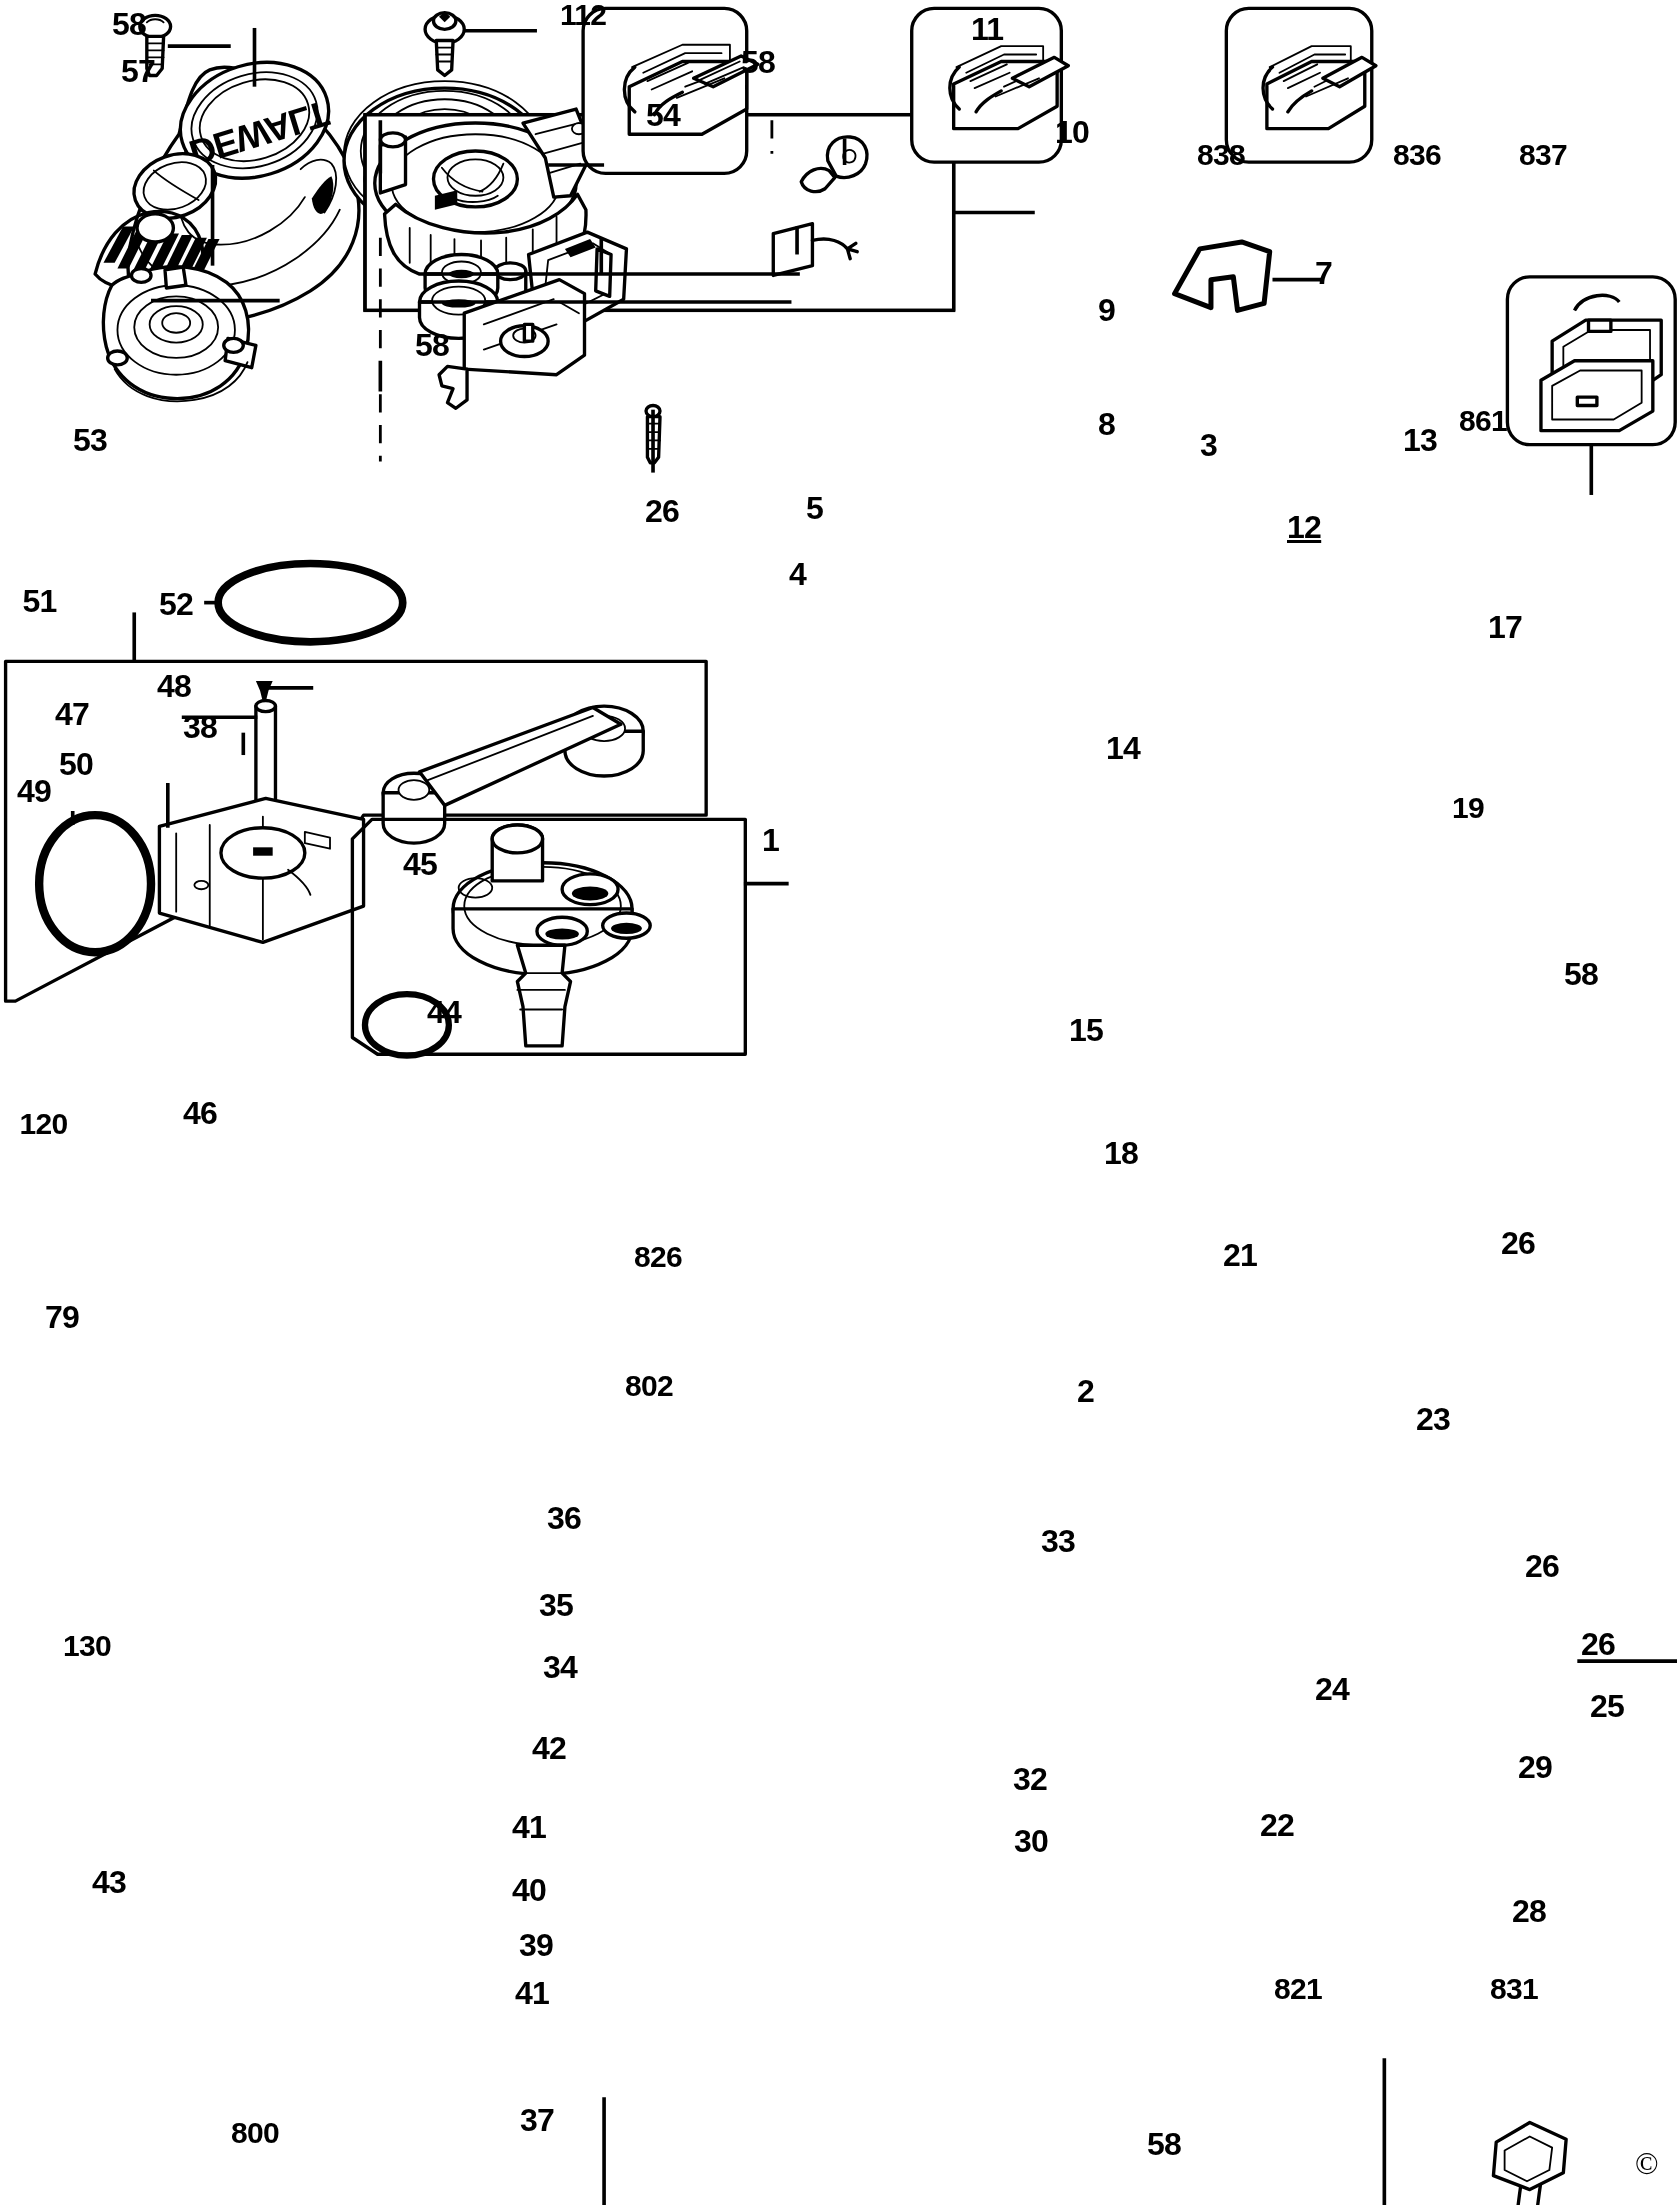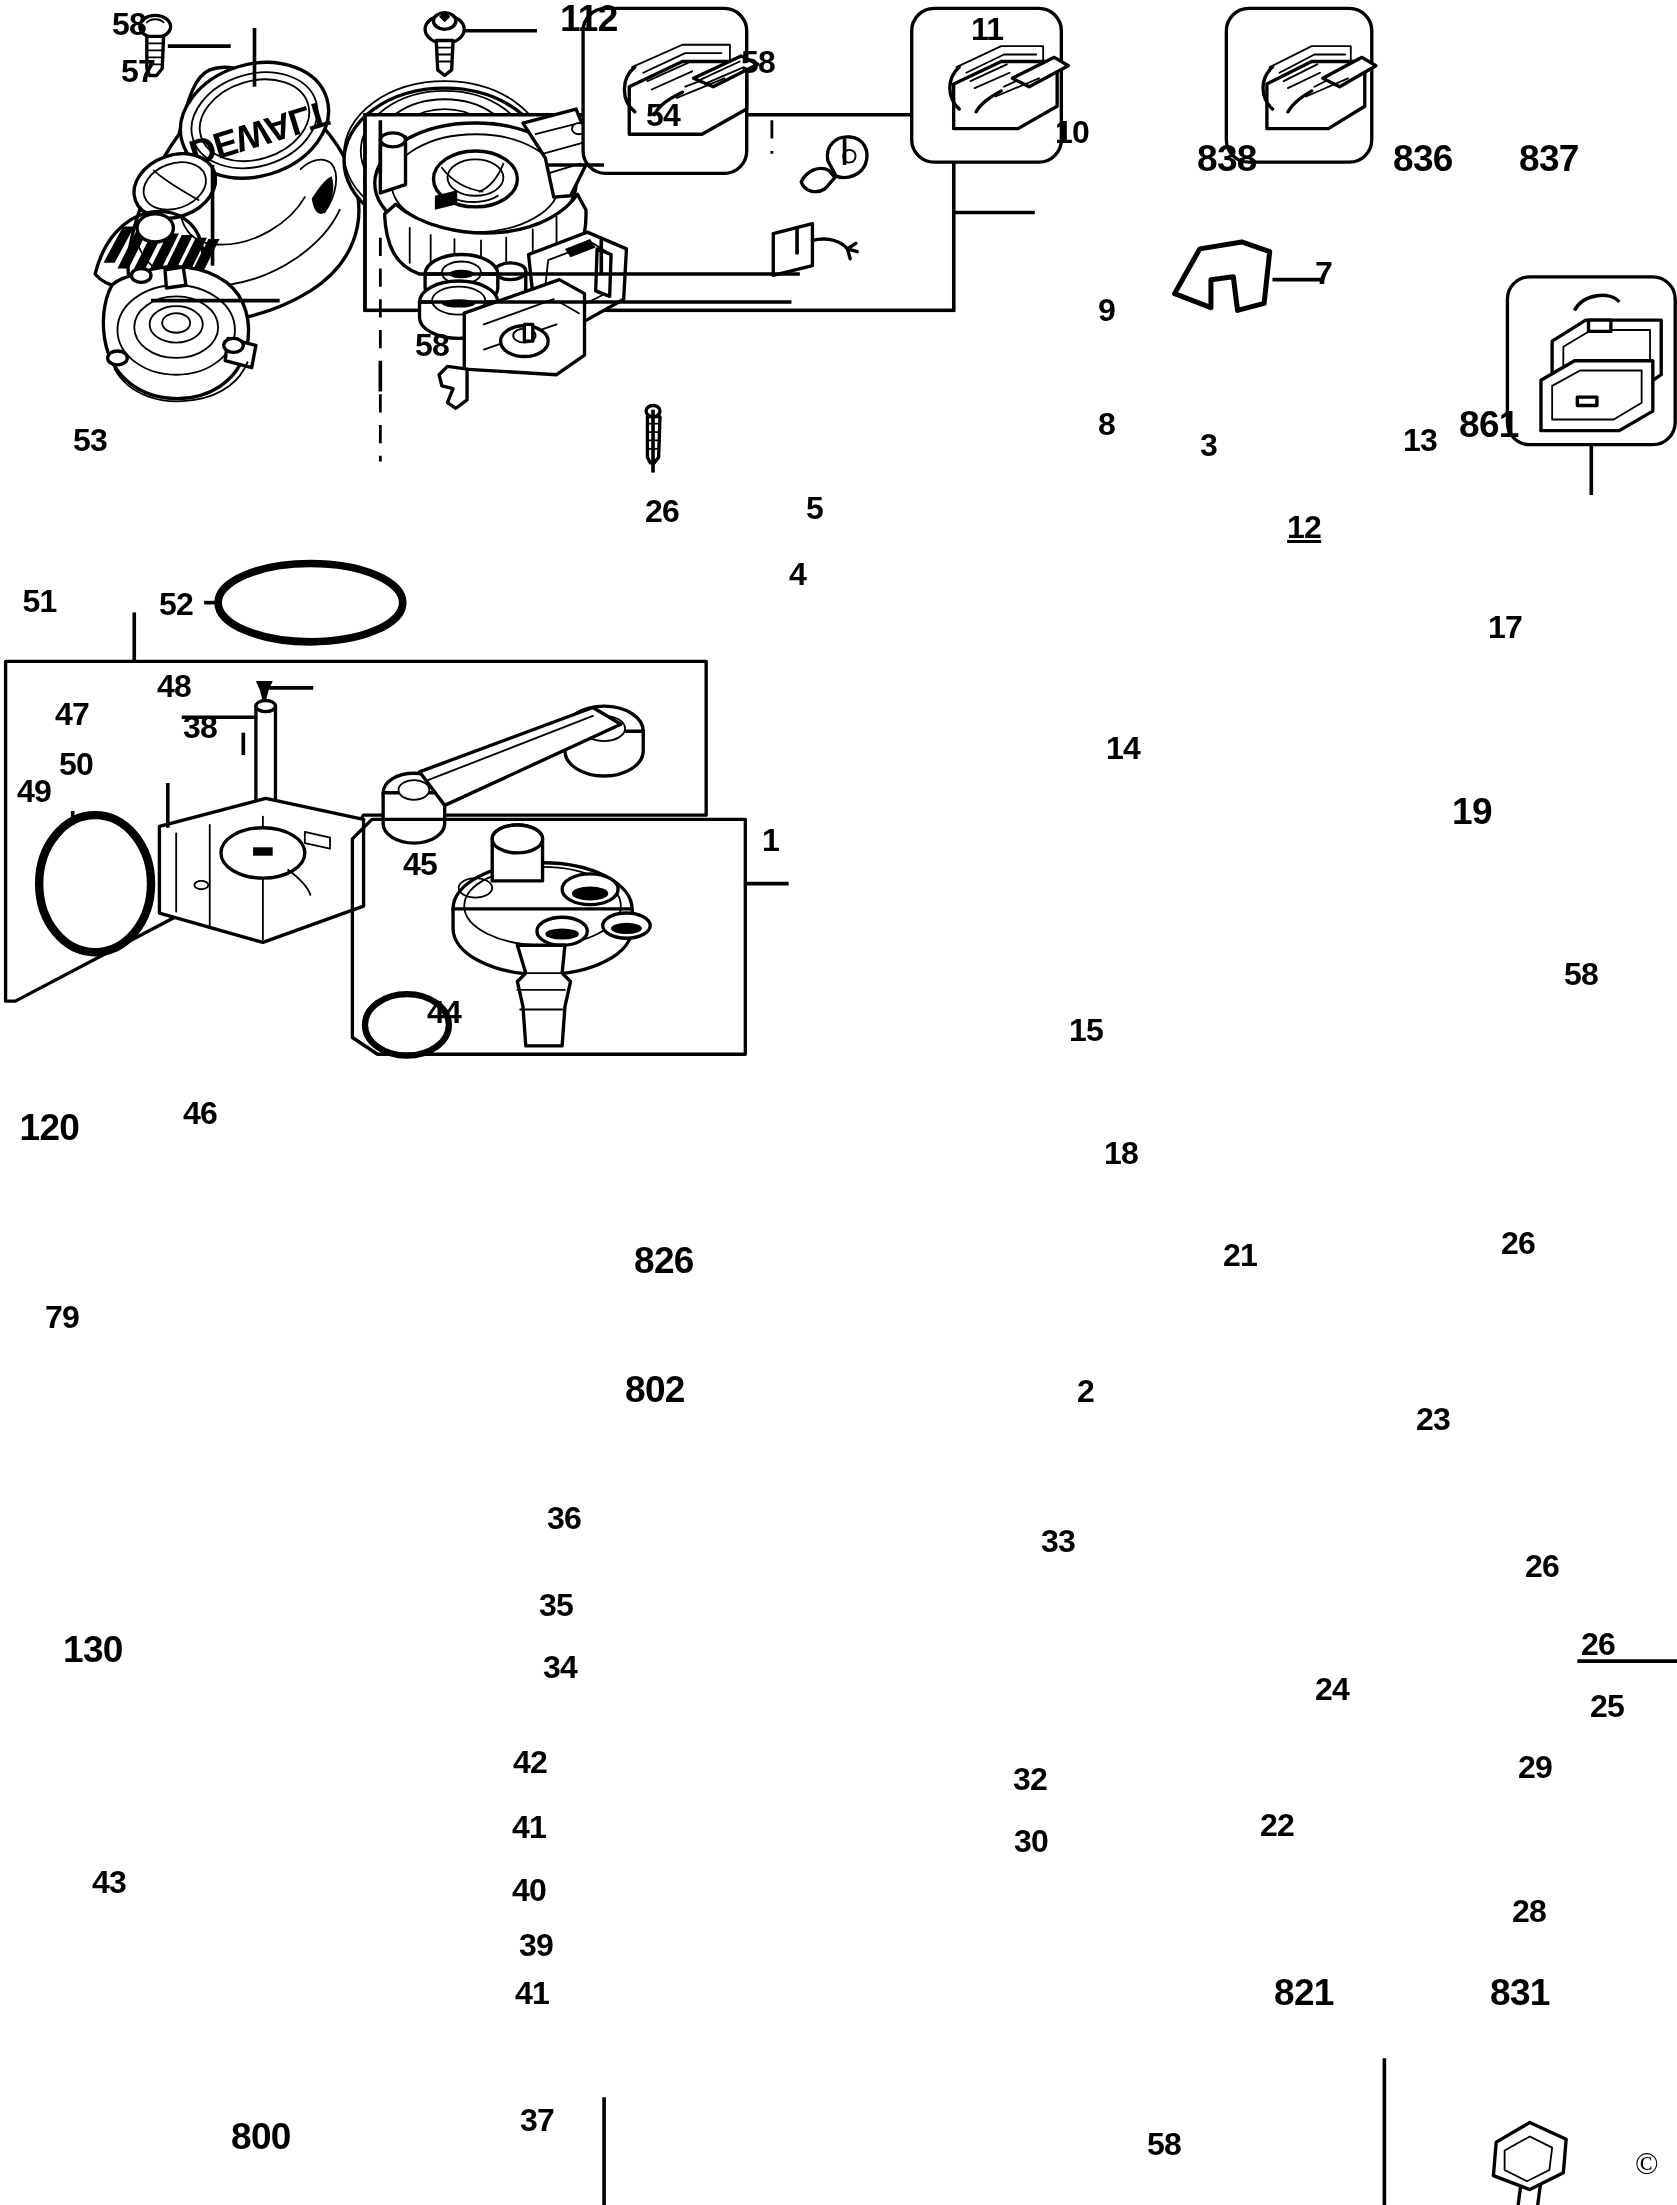--- a/index.html
+++ b/index.html
@@ -16,21 +16,21 @@
     position:absolute;
     font-family:"Liberation Sans",sans-serif;
     font-weight:bold;
     font-size:32px;
     line-height:1;
     color:#000000;
     letter-spacing:-0.7px;
     white-space:nowrap;
     user-select:none;
   }
-  .callout.c3{font-size:37px;}
+  .callout.c3{font-size:30px;}
   .copyright{
     position:absolute;
     font-family:"Liberation Serif",serif;
     font-size:31px;
     color:#000;
   }
 </style>
 </head>
 <body>
 
@@ -1048,21 +1048,21 @@
   <div class="callout" style="left:1416px;top:1403px;">23</div>
   <div class="callout" style="left:547px;top:1502px;">36</div>
   <div class="callout" style="left:1041px;top:1525px;">33</div>
   <div class="callout" style="left:1525px;top:1550px;">26</div>
   <div class="callout" style="left:539px;top:1589px;">35</div>
   <div class="callout" style="left:1581px;top:1628px;">26</div>
   <div class="callout c3" style="left:63px;top:1631px;">130</div>
   <div class="callout" style="left:543px;top:1651px;">34</div>
   <div class="callout" style="left:1315px;top:1673px;">24</div>
   <div class="callout" style="left:1590px;top:1690px;">25</div>
-  <div class="callout" style="left:513px;top:1732px;margin-top:14px;">42</div>
+  <div class="callout" style="left:532px;top:1732px;">42</div>
   <div class="callout" style="left:1518px;top:1751px;">29</div>
   <div class="callout" style="left:1013px;top:1763px;">32</div>
   <div class="callout" style="left:512px;top:1811px;">41</div>
   <div class="callout" style="left:1260px;top:1809px;">22</div>
   <div class="callout" style="left:92px;top:1866px;">43</div>
   <div class="callout" style="left:512px;top:1874px;">40</div>
   <div class="callout" style="left:1014px;top:1825px;text-align:center;">30</div>
   <div class="callout" style="left:519px;top:1929px;">39</div>
   <div class="callout" style="left:1512px;top:1895px;">28</div>
   <div class="callout" style="left:515px;top:1977px;">41</div>

